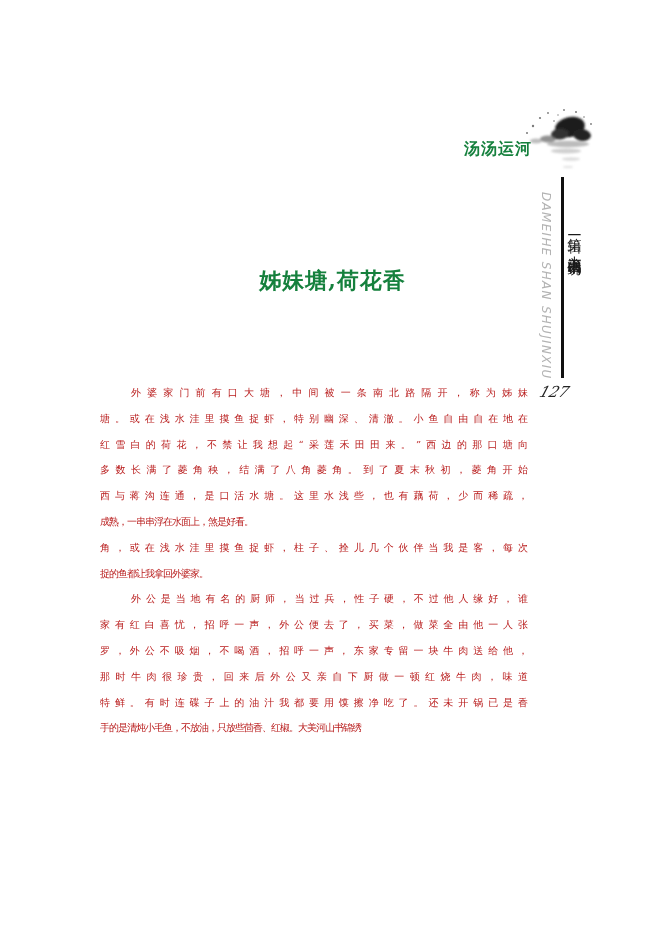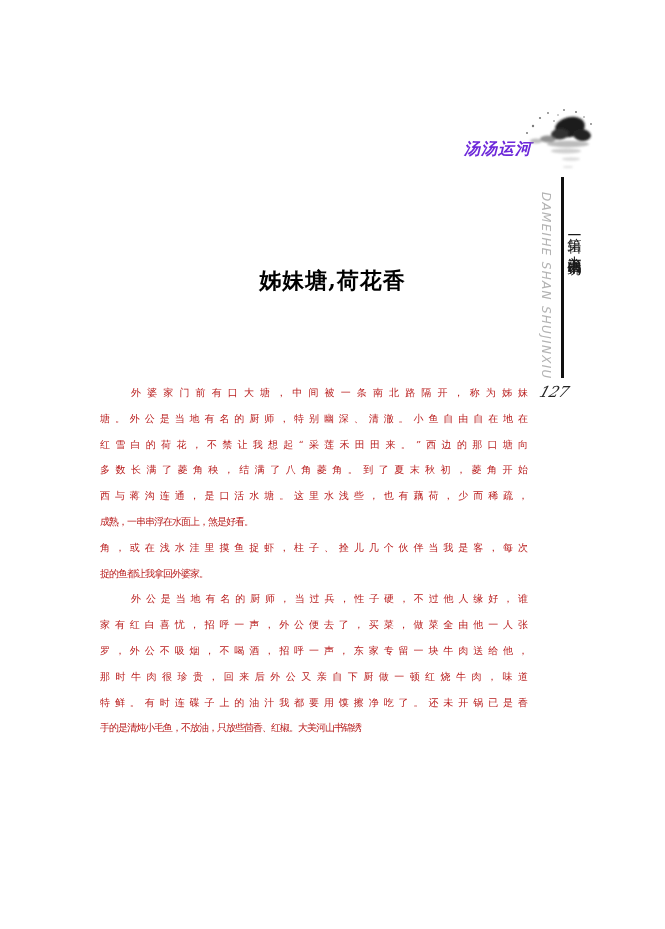--- a/index.html
+++ b/index.html
@@ -2,37 +2,37 @@
 <html><head>
 <meta charset="utf-8">
 <style>
   html,body{margin:0;padding:0;background:#ffffff;}
   .page{position:relative;width:665px;height:929px;background:#ffffff;overflow:hidden;
         font-family:"DejaVu Serif",serif;}
 
   
   .header-title{position:absolute;left:464px;top:139px;
     font-family:"DejaVu Sans",sans-serif;font-weight:700;font-size:16px;
-    color:#6d28d9;letter-spacing:1px;white-space:nowrap;font-style:italic;}
+    color:#15803d;letter-spacing:1px;white-space:nowrap;}
   .ink{position:absolute;left:518px;top:106px;width:84px;height:70px;}
 
   
   .rule{position:absolute;left:561px;top:177px;width:3px;height:201px;background:#101010;}
   .pinyin{position:absolute;left:553px;top:192px;transform:rotate(90deg);
     transform-origin:0 0;font-family:"DejaVu Sans",sans-serif;font-style:italic;
     font-size:12px;letter-spacing:1.3px;color:#b3b3b3;white-space:nowrap;}
   .side-cn{position:absolute;left:566px;top:227px;writing-mode:vertical-rl;
     font-family:"DejaVu Serif",serif;font-size:14px;color:#1a1a1a;letter-spacing:1px;
     white-space:nowrap;}
   .page-num{position:absolute;left:540px;top:383px;font-family:"DejaVu Serif",serif;
     font-style:italic;font-size:15px;color:#222;transform:skewX(-18deg);}
 
   
   .title{position:absolute;left:119px;top:266px;width:427px;text-align:center;
-    font-weight:700;font-size:22px;color:#000000;letter-spacing:1px;}
+    font-weight:700;font-size:22px;color:#15803d;letter-spacing:1px;}
   .body-col{position:absolute;left:100px;top:380px;width:427px;
     font-size:10px;color:#b91c1c;letter-spacing:-1px;}
   .line{line-height:25.8px;height:25.8px;text-align:justify;text-align-last:justify;overflow:visible;}
   .line.first{text-indent:31px;}
   .line.plast{text-align-last:left;}
 </style>
 </head>
 <body>
 
 <div class="page">
@@ -73,21 +73,21 @@
   </div>
 
   <div class="rule"></div>
   <div class="pinyin">DAMEIHE SHAN SHUJINXIU</div>
   <div class="side-cn">第一辑　大美河山书锦绣</div>
   <div class="page-num">127</div>
 
   <div class="title">姊妹塘,荷花香</div>
   <div class="body-col">
       <div class="line first">外婆家门前有口大塘，中间被一条南北路隔开，称为姊妹</div>
-      <div class="line">塘。外公是当地有名的厨师，特别幽深、清澈。小鱼自由自在地在</div>
+      <div class="line">塘。或在浅水洼里摸鱼捉虾，特别幽深、清澈。小鱼自由自在地在</div>
       <div class="line">红雪白的荷花，不禁让我想起“采莲禾田田来。”西边的那口塘向</div>
       <div class="line">多数长满了菱角秧，结满了八角菱角。到了夏末秋初，菱角开始</div>
       <div class="line">西与蒋沟连通，是口活水塘。这里水浅些，也有藕荷，少而稀疏，</div>
       <div class="line plast">成熟，一串串浮在水面上，煞是好看。</div>
       <div class="line">角，或在浅水洼里摸鱼捉虾，柱子、拴儿几个伙伴当我是客，每次</div>
       <div class="line plast">捉的鱼都让我拿回外婆家。</div>
       <div class="line first">外公是当地有名的厨师，当过兵，性子硬，不过他人缘好，谁</div>
       <div class="line">家有红白喜忧，招呼一声，外公便去了，买菜，做菜全由他一人张</div>
       <div class="line">罗，外公不吸烟，不喝酒，招呼一声，东家专留一块牛肉送给他，</div>
       <div class="line">那时牛肉很珍贵，回来后外公又亲自下厨做一顿红烧牛肉，味道</div>

